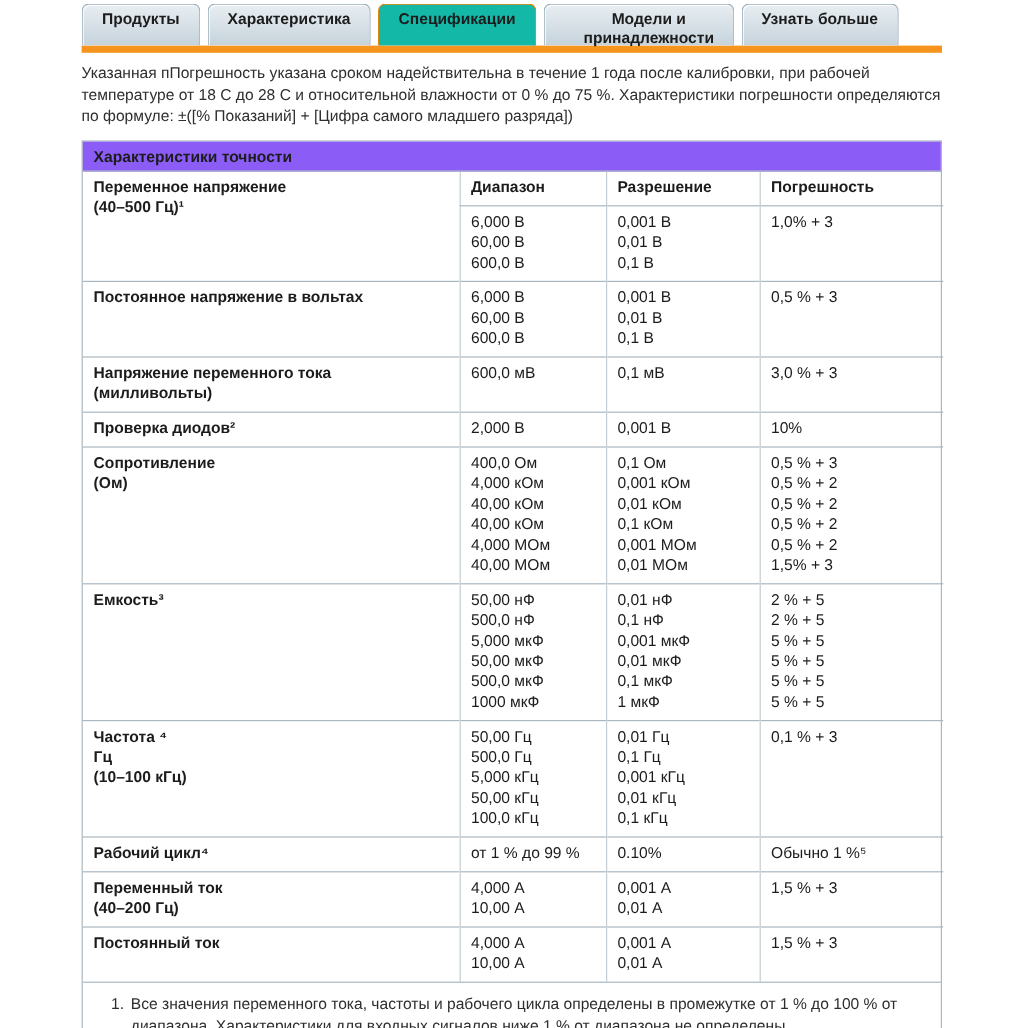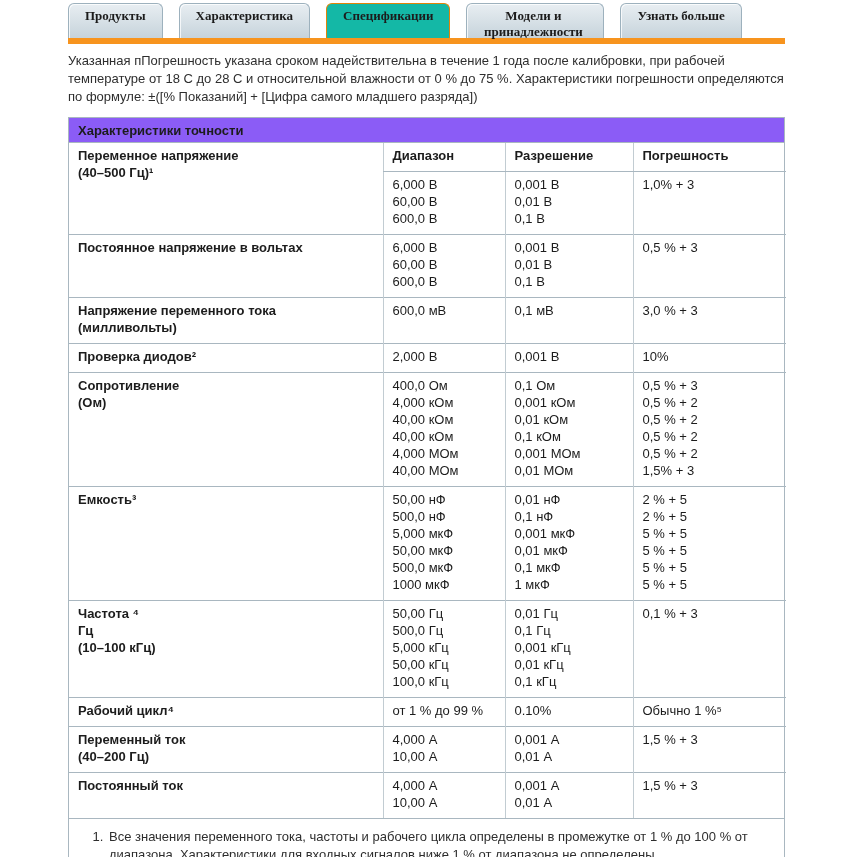--- a/index.html
+++ b/index.html
@@ -4,36 +4,36 @@
 <style>
   html, body { margin: 0; padding: 0; }
   body {
     width: 857px; height: 857px; overflow: hidden;
     background: #ffffff; color: #1c1c1c;
     font-family: "Liberation Sans", "DejaVu Sans", sans-serif;
   }
   .content { margin-left: 68px; width: 717px; }
 
   
-  .tabbar { display: flex; gap: 16px; padding-top: 3px; height: 35px; align-items: stretch; font-family: Liberation Serif, serif; }
+  .tabbar { display: flex; gap: 6px; padding-top: 3px; height: 35px; align-items: stretch; }
   .tab {
     background: linear-gradient(#e8eef2, #c6d3db);
     border: 1px solid #9db1bd; border-bottom: none;
     border-radius: 6px 6px 0 0;
     box-shadow: inset 1px 1px 0 rgba(255,255,255,0.75);
     font-size: 13px; font-weight: bold;
     padding: 4px 16px 0 16px; text-align: center;
     line-height: 16px; cursor: pointer; white-space: nowrap;
     color: #1c1c1c;
   }
   .tab.active {
     background: #14b8a6; border-color: #e28408;
     box-shadow: none;
   }
-  .tab.wrap { white-space: normal; width: 124px; padding-left: 4px; padding-right: 8px; }
+  .tab.wrap { white-space: normal; width: 124px; padding-left: 25px; padding-right: 8px; }
   .orange-bar { height: 6px; background: #f7941e; }
 
   
   .intro {
     font-size: 13px; line-height: 18px; color: #2e2e2e;
     margin: 8px 0 11px 0; width: 717px;
   }
 
   
   .tbl { border: 1px solid #a9b7c0; }

